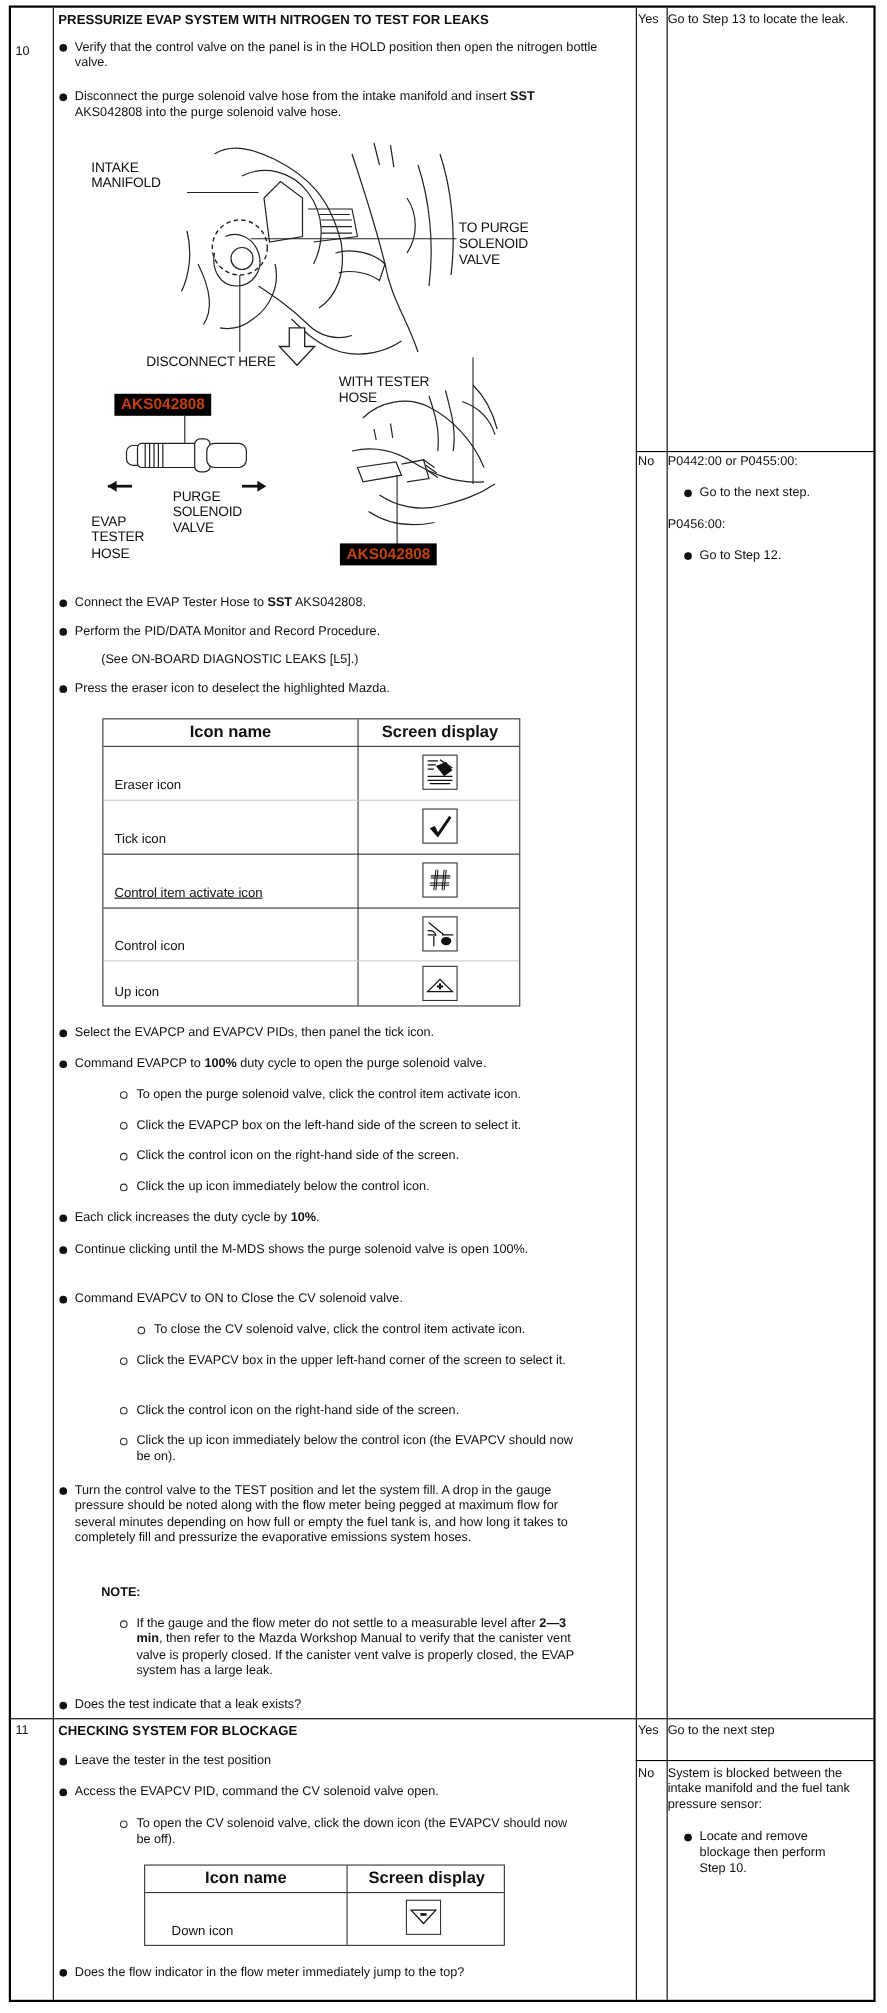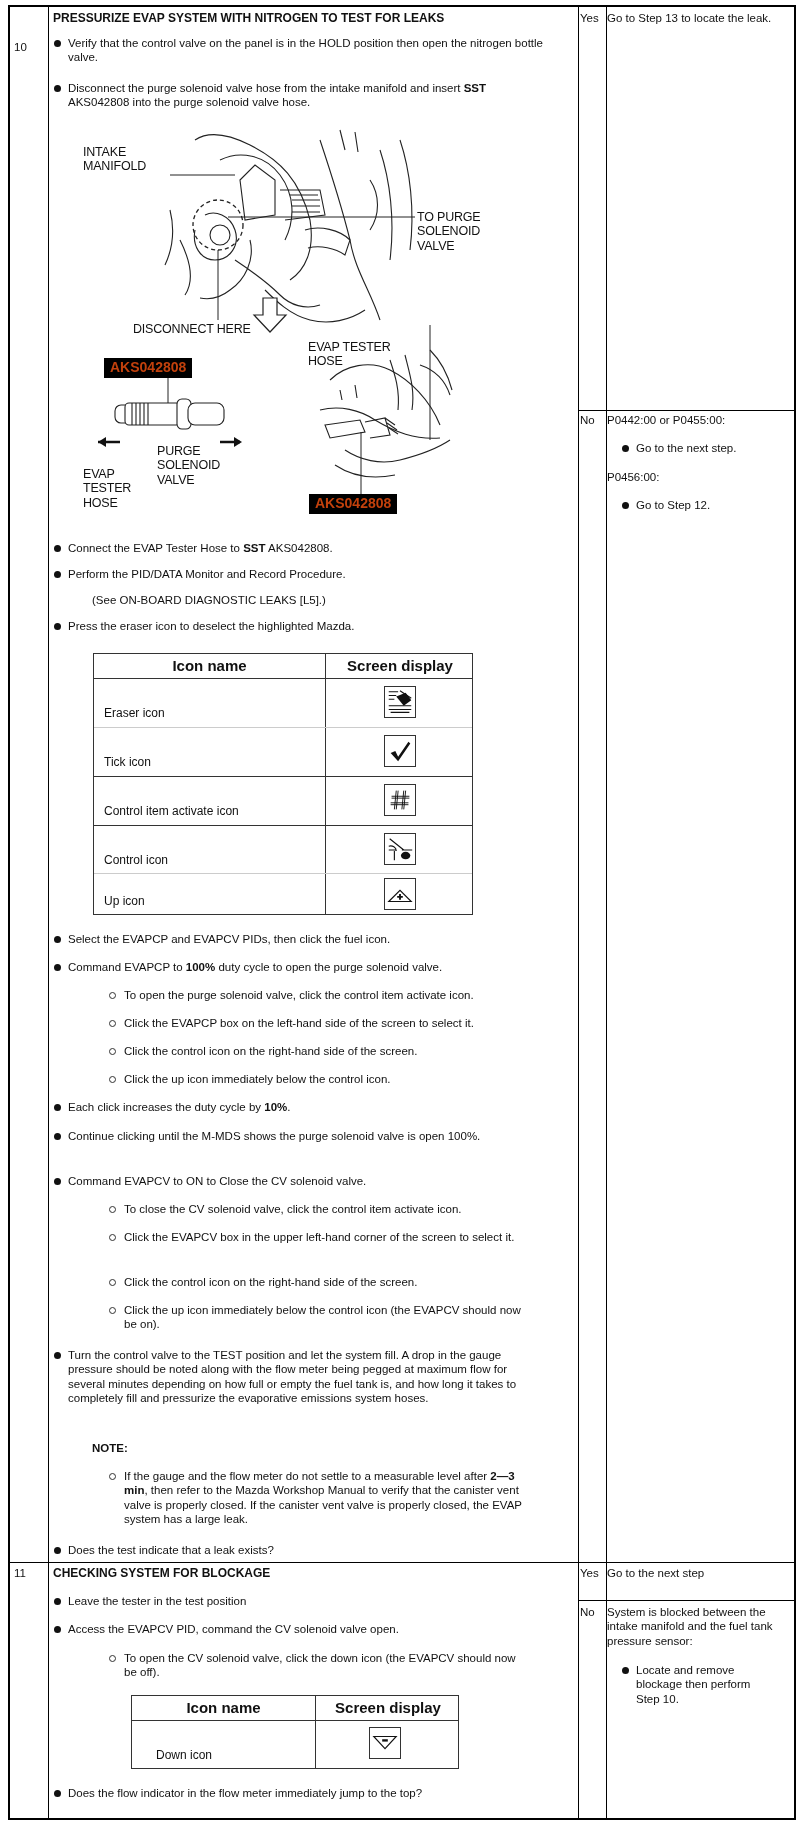--- a/index.html
+++ b/index.html
@@ -105,25 +105,25 @@
       <path d="M255 345 C 270 355, 290 360, 315 355"></path>
       <path d="M340 245 C 355 250, 365 260, 370 275"></path>
       <path d="M350 230 C 360 240, 368 255, 372 270"></path>
       <path d="M260 270 L 262 280 M275 265 L 277 278"></path>
     </g>
     <line x1="350" y1="205" x2="350" y2="320" stroke="#222" stroke-width="1"></line>
     <line x1="281" y1="312" x2="281" y2="375" stroke="#222" stroke-width="1"></line>
   </svg>
   <div class="label-dia" style="left:3px; top:25px; white-space:pre;">INTAKE
 MANIFOLD</div>
-  <div class="label-dia" style="left:337px; top:90px; white-space:pre;">TO PURGE
+  <div class="label-dia" style="left:337px; top:80px; white-space:pre;">TO PURGE
 SOLENOID
 VALVE</div>
   <div class="label-dia" style="left:53px; top:202px; white-space:pre;text-align:center;">DISCONNECT HERE</div>
-  <div class="label-dia" style="left:228px; top:220px; white-space:pre;">EVAP TESTER
+  <div class="label-dia" style="left:228px; top:220px; white-space:pre;">WITH TESTER
 HOSE</div>
   <div class="badge" style="left:24px; top:238px;">AKS042808</div>
   <div class="label-dia" style="left:3px; top:347px; white-space:pre;">EVAP
 TESTER
 HOSE</div>
   <div class="label-dia" style="left:77px; top:324px; white-space:pre;">PURGE
 SOLENOID
 VALVE</div>
   <div class="badge" style="left:229px; top:374px;">AKS042808</div>
 </div>
@@ -154,21 +154,21 @@
       </svg>
   </div>
 
   <div class="iname" style="left:10px; top:101px;">Tick icon</div>
   <div class="ibox" style="left:290px; top:81px;">
     <svg viewBox="0 0 32 32">
         <path d="M6 18 L11 16 L14 22 L25 6 L27 8 L14 27 Z" fill="#111"></path>
       </svg>
   </div>
 
-  <div class="iname" style="left:10px; top:150px;">Control item activate icon</div>
+  <div class="iname" style="left:10px; top:150px;text-decoration:underline;">Control item activate icon</div>
   <div class="ibox" style="left:290px; top:130px;">
     <svg viewBox="0 0 32 32">
         <g stroke="#111" stroke-width="1" fill="none">
           <path d="M12 6 L10 26 M14 6 L12 26 M20 6 L18 26 M22 6 L20 26 M7 12 L26 12 M7 14 L26 14 M6 19 L25 19 M6 21 L25 21"></path>
         </g>
       </svg>
   </div>
 
   <div class="iname" style="left:10px; top:199px;">Control icon</div>
   <div class="ibox" style="left:290px; top:179px;">
@@ -182,30 +182,30 @@
 
   <div class="iname" style="left:10px; top:240px;">Up icon</div>
   <div class="ibox" style="left:290px; top:224px;">
     <svg viewBox="0 0 32 32">
         <path d="M4 24 L16 12 L28 24 Z" fill="none" stroke="#111" stroke-width="1.2"></path>
         <path d="M15 16 L17 16 L17 18 L19 18 L19 20 L17 20 L17 22 L15 22 L15 20 L13 20 L13 18 L15 18 Z" fill="#111"></path>
       </svg>
   </div>
 </div>
 
-<div class="bul" style="top:932px;">Select the EVAPCP and EVAPCV PIDs, then click the fuel icon.</div>
+<div class="bul" style="top:932px;">Select the EVAPCP and EVAPCV PIDs, then panel the tick icon.</div>
 <div class="bul" style="top:960px;"><span>Command EVAPCP to </span><b>100%</b><span> duty cycle to open the purge solenoid valve.</span></div>
 <div class="sub" style="top:988px;">To open the purge solenoid valve, click the control item activate icon.</div>
 <div class="sub" style="top:1016px;">Click the EVAPCP box on the left-hand side of the screen to select it.</div>
 <div class="sub" style="top:1044px;">Click the control icon on the right-hand side of the screen.</div>
 <div class="sub" style="top:1072px;">Click the up icon immediately below the control icon.</div>
 <div class="bul" style="top:1100px;"><span>Each click increases the duty cycle by </span><b>10%</b><span>.</span></div>
 <div class="bul" style="top:1129px; width:450px;">Continue clicking until the M-MDS shows the purge solenoid valve is open 100%.</div>
 <div class="bul" style="top:1174px;">Command EVAPCV to ON to Close the CV solenoid valve.</div>
-<div class="sub" style="top:1202px;">To close the CV solenoid valve, click the control item activate icon.</div>
+<div class="sub" style="top:1202px;margin-left:16px;">To close the CV solenoid valve, click the control item activate icon.</div>
 <div class="sub" style="top:1230px; width:400px;">Click the EVAPCV box in the upper left-hand corner of the screen to select it.</div>
 <div class="sub" style="top:1275px;">Click the control icon on the right-hand side of the screen.</div>
 <div class="sub" style="top:1303px; width:400px;">Click the up icon immediately below the control icon (the EVAPCV should now be on).</div>
 <div class="bul" style="top:1348px; width:470px;">Turn the control valve to the TEST position and let the system fill. A drop in the gauge pressure should be noted along with the flow meter being pegged at maximum flow for several minutes depending on how full or empty the fuel tank is, and how long it takes to completely fill and pressurize the evaporative emissions system hoses.</div>
 <div class="plain" style="left:92px; top:1441px; font-weight:bold;">NOTE:</div>
 <div class="sub" style="top:1469px; width:415px;"><span>If the gauge and the flow meter do not settle to a measurable level after </span><b>2—3 min</b><span>, then refer to the Mazda Workshop Manual to verify that the canister vent valve is properly closed. If the canister vent valve is properly closed, the EVAP system has a large leak.</span></div>
 <div class="bul" style="top:1543px;">Does the test indicate that a leak exists?</div>
 
 <div class="abs" style="left:580px; top:11px;">Yes</div>
 <div class="abs" style="left:607px; top:11px; width:180px;">Go to Step 13 to locate the leak.</div>

